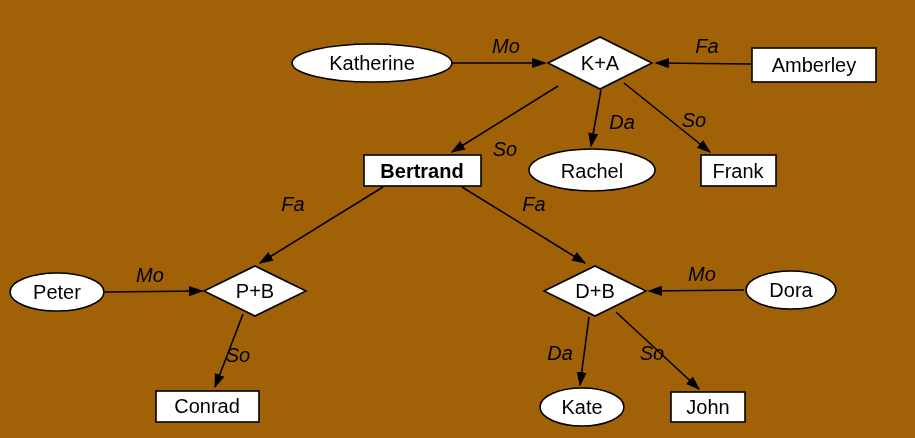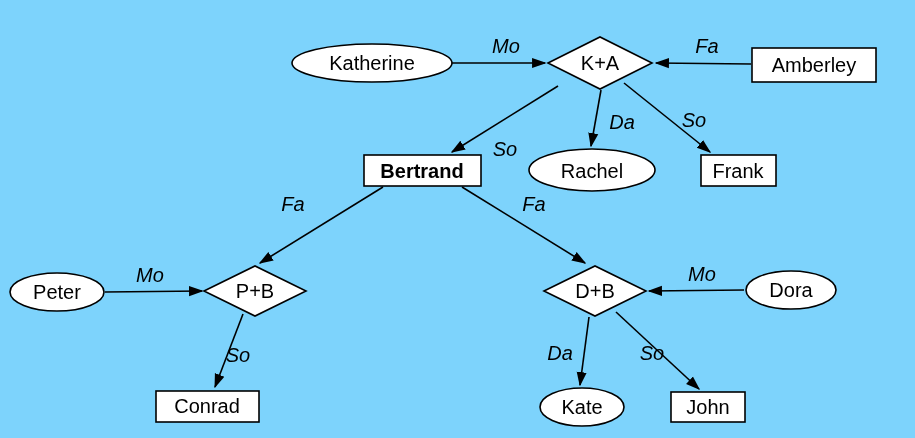--- a/index.html
+++ b/index.html
@@ -4,21 +4,21 @@
 <style>
   html, body {
     margin: 0;
     padding: 0;
     background: #ffffff;
   }
   .canvas {
     width: 915px;
     height: 438px;
     position: relative;
-    background: #7dd3fc;
+    background: #a16207;
     overflow: hidden;
   }
   svg text {
     font-family: "Liberation Sans", sans-serif;
     font-size: 20px;
     fill: #000000;
   }
   text.node-label {
     text-anchor: middle;
   }

